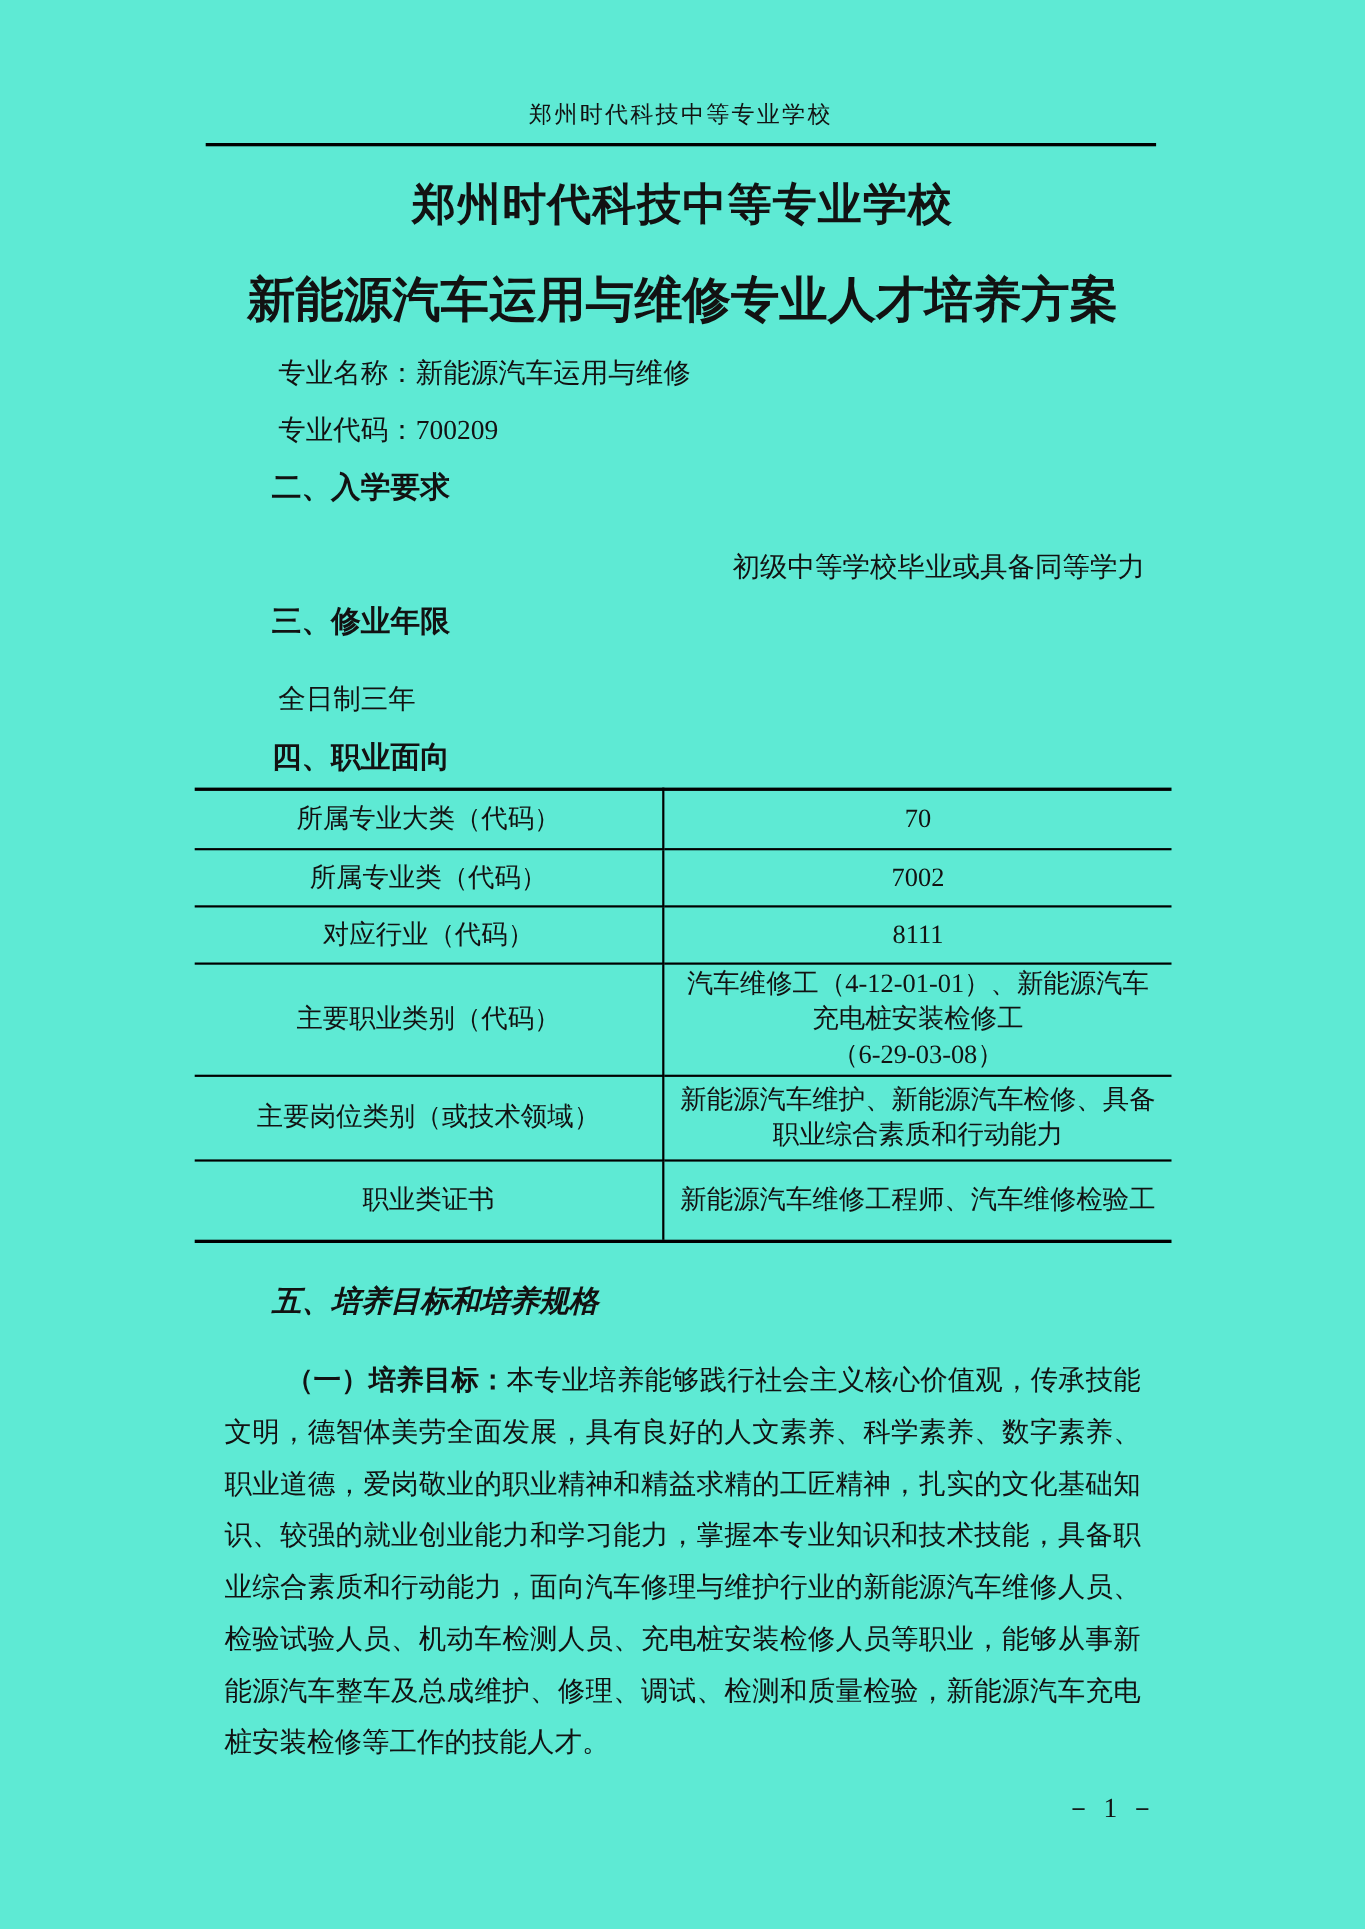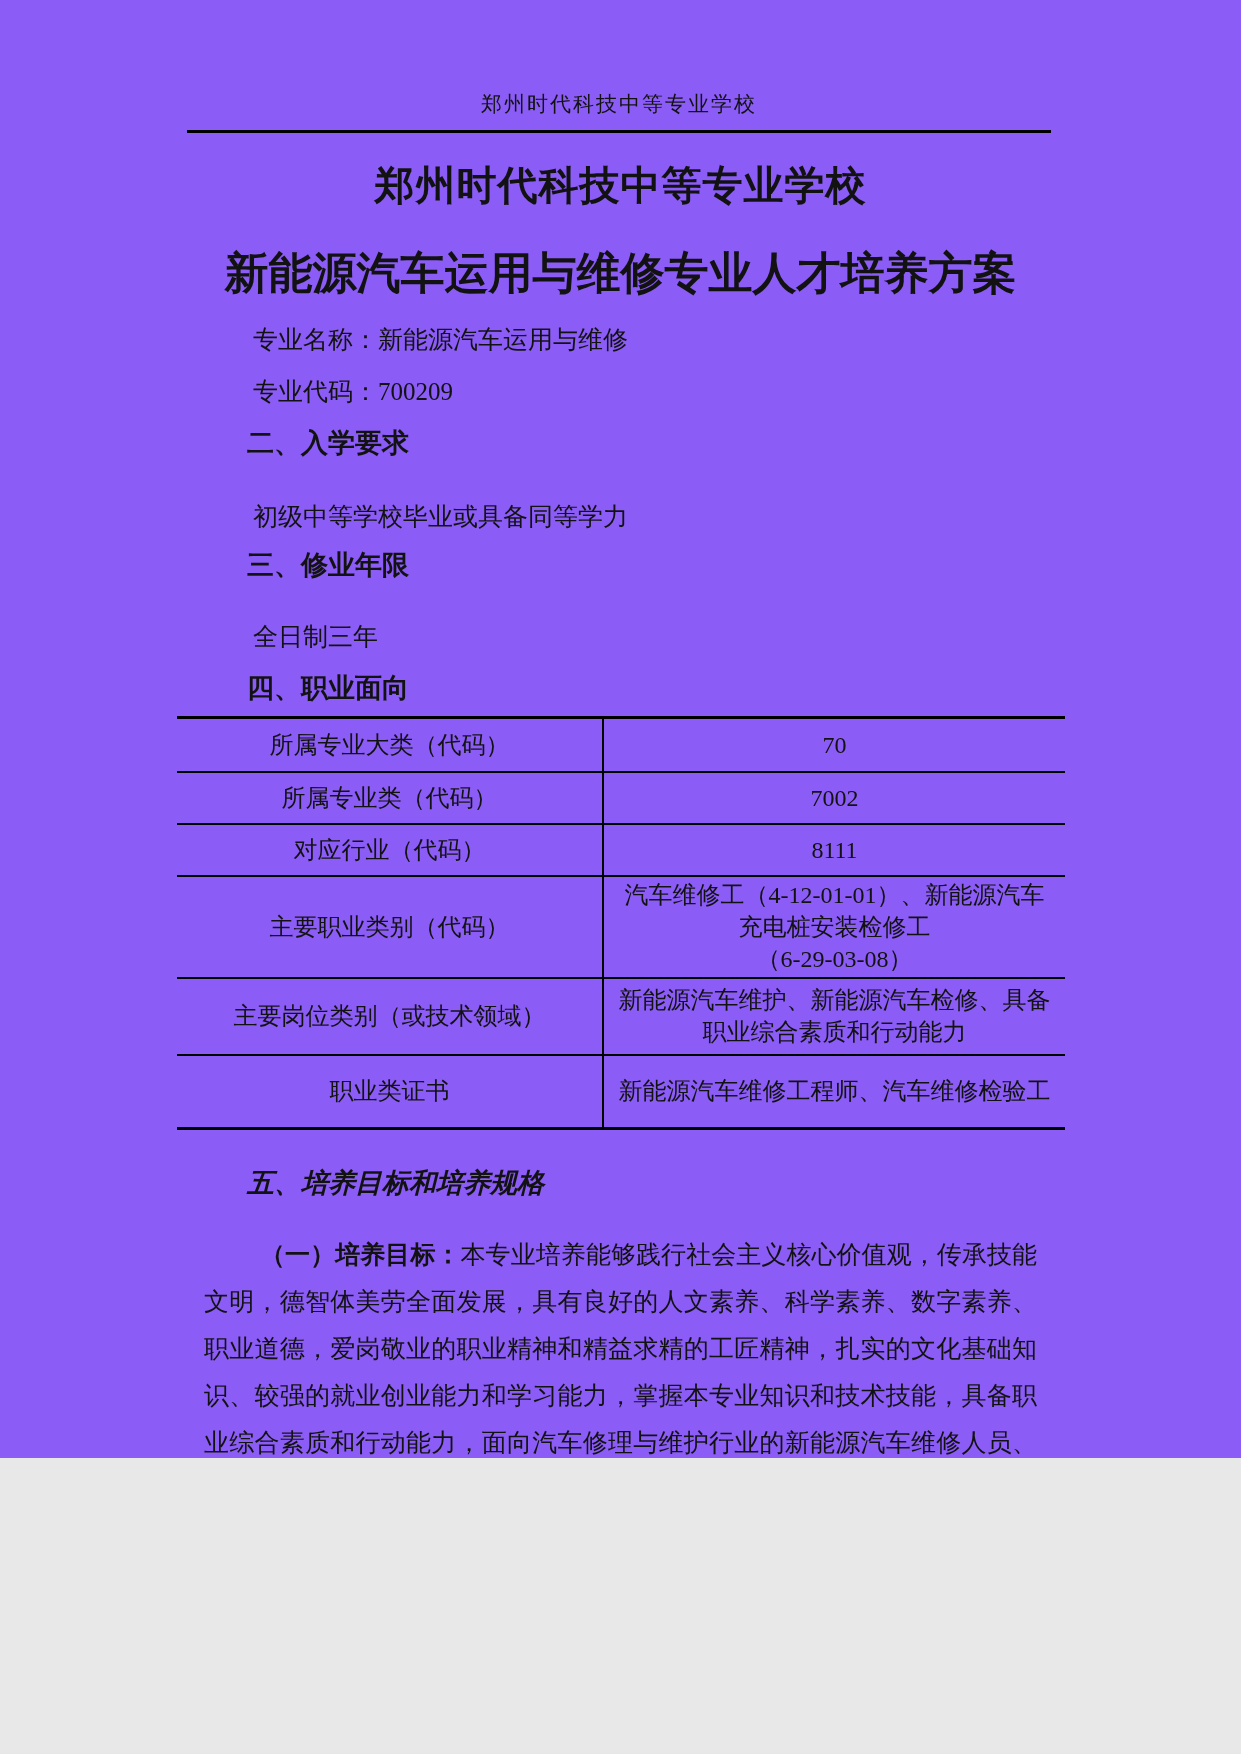--- a/index.html
+++ b/index.html
@@ -1,20 +1,20 @@
 <!DOCTYPE html>
 <html lang="zh"><head>
 <meta charset="utf-8">
 <style>
   html,body { margin:0; padding:0; background:#e8e8e8; }
   .page {
     position:relative;
-    width:1241px; height:1458px;
+    width:1241px; height:1754px;
     margin:0 auto;
-    background:#8b5cf6;
+    background:#5eead4;
     color:#121212;
     font-family:"Liberation Serif", serif;
     overflow:hidden;
   }
 
   
   .page-header {
     position:absolute; top:90px; left:187px; width:864px;
     text-align:center;
     font-size:21px; line-height:28px; letter-spacing:2px;
@@ -54,21 +54,21 @@
   #h4 { margin-top:15px; }
   #h5 { margin-top:35px;font-style:italic; }
 
   .body-line {
     font-size:25px; line-height:36px;
     padding-left:53px;
     margin:12px;
   }
   #major-name { margin-top:18px; }
   #major-code { margin-top:16px; }
-  #entry-req  { margin-top:38px; }
+  #entry-req  { margin-top:38px;text-align:right; }
   #duration   { margin-top:36px; }
 
   
   table.career {
     margin:10px 0 0 -11px;
     width:888px;
     border-collapse:collapse;
     border-top:3px solid #000;
     border-bottom:3px solid #000;
   }

